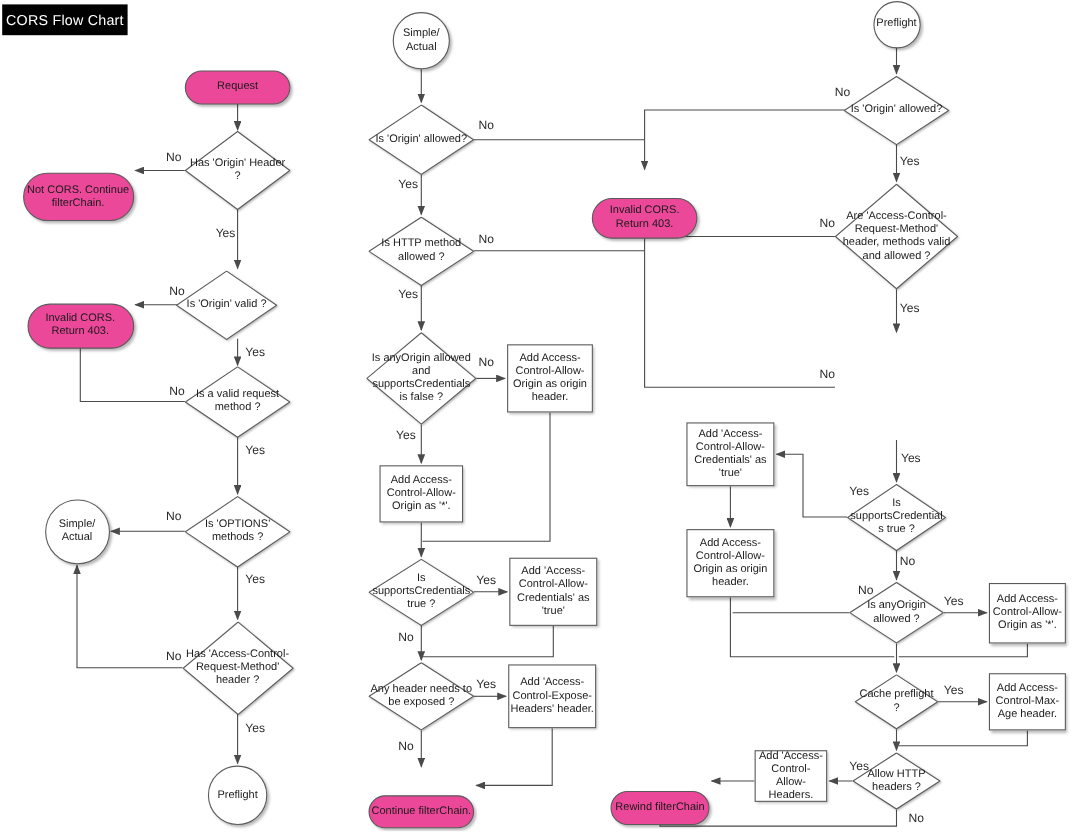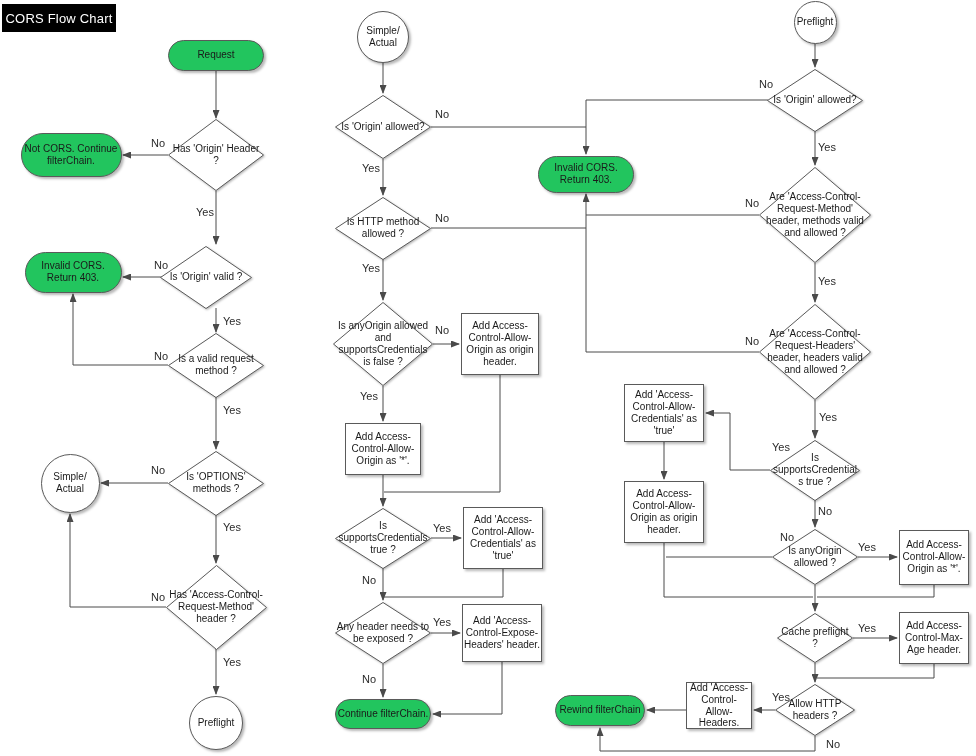--- a/index.html
+++ b/index.html
@@ -21,22 +21,23 @@
   .node .label {
     position:relative; z-index:2; width:100%; padding:0 1px;
     text-align:center; font-size:10px; line-height:1.18; color:#1a1a1a;
     white-space:pre-line; overflow-wrap:anywhere;
   }
   .node.rect {
     background:#ffffff; border:1px solid #5a5a5a;
     box-shadow:2px 2px 2.5px rgba(0,0,0,0.28);
   }
   .node.stadium {
-    background:#22c55e; border:1px solid #5a5a5a;
+    background:#ec4899; border:1px solid #5a5a5a;
     box-shadow:2px 2px 2.5px rgba(0,0,0,0.28);
+    margin-top:24px;
   }
   .node.circle {
     background:#ffffff; border:1px solid #5a5a5a; border-radius:50%;
     box-shadow:2px 2px 2.5px rgba(0,0,0,0.28);
   }
   .node.diamond { background:transparent; }
   .node.diamond > svg {
     position:absolute; left:0; top:0;
     filter:drop-shadow(1.5px 1.5px 1px rgba(0,0,0,0.3));
   }
@@ -210,26 +211,20 @@
         <polygon points="48,0.5 95.5,31.5 48,62.5 0.5,31.5" fill="#ffffff" stroke="#5a5a5a" stroke-width="1"></polygon>
       </svg>
       <span class="label">Is 'Origin' allowed?</span>
     </div>
     <div class="node diamond" style="left: 759px; top: 167px; width: 112px; height: 96px;">
       <svg width="112" height="96">
         <polygon points="56,0.5 111.5,48 56,95.5 0.5,48" fill="#ffffff" stroke="#5a5a5a" stroke-width="1"></polygon>
       </svg>
       <span class="label">Are 'Access-Control-Request-Method' header, methods valid and allowed ?</span>
     </div>
-    <div class="node diamond" style="left: 759px; top: 304px; width: 112px; height: 96px;">
-      <svg width="112" height="96">
-        <polygon points="56,0.5 111.5,48 56,95.5 0.5,48" fill="#ffffff" stroke="#5a5a5a" stroke-width="1"></polygon>
-      </svg>
-      <span class="label">Are 'Access-Control-Request-Headers' header, headers valid and allowed ?</span>
-    </div>
     <div class="node diamond" style="left: 770px; top: 439.5px; width: 90px; height: 61px;">
       <svg width="90" height="61">
         <polygon points="45,0.5 89.5,30.5 45,60.5 0.5,30.5" fill="#ffffff" stroke="#5a5a5a" stroke-width="1"></polygon>
       </svg>
       <span class="label">Is supportsCredentials true ?</span>
     </div>
     <div class="node rect" style="left: 624px; top: 384px; width: 80px; height: 58px;">
       <span class="label">Add 'Access-Control-Allow-Credentials' as 'true'</span>
     </div>
     <div class="node rect" style="left: 624px; top: 481px; width: 80px; height: 62px;">

